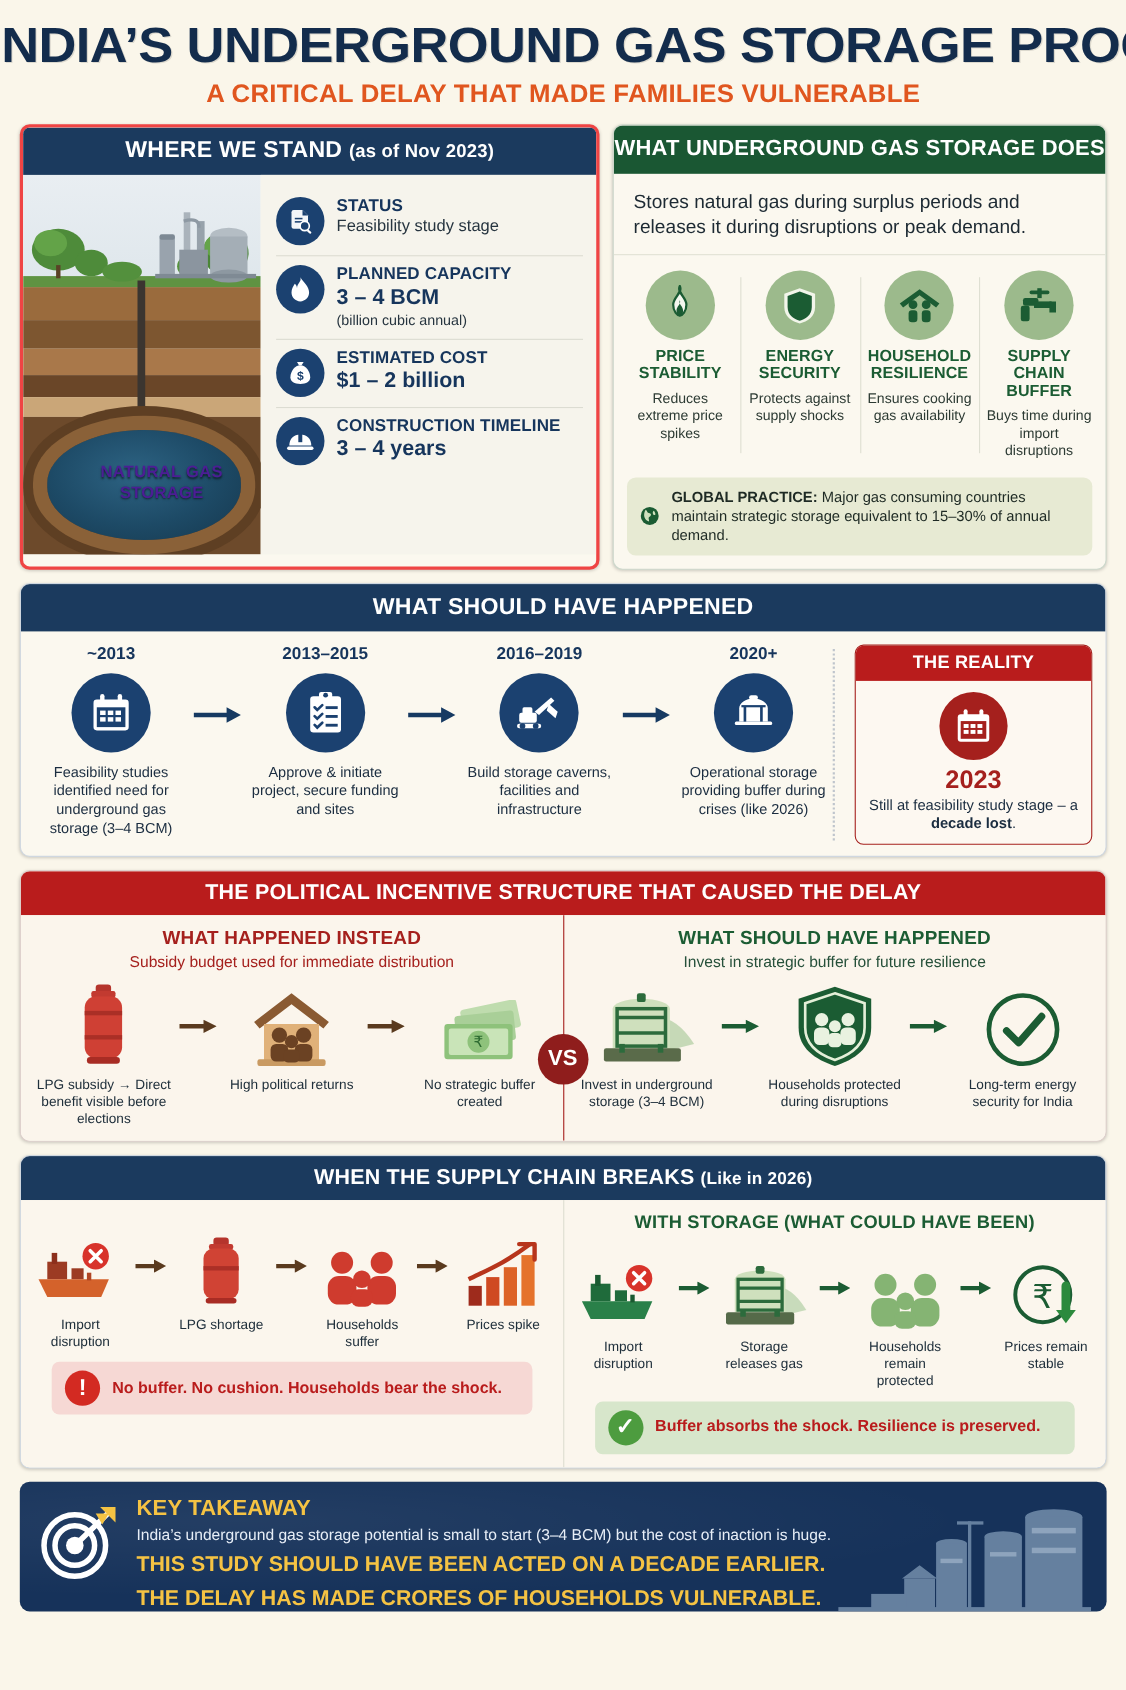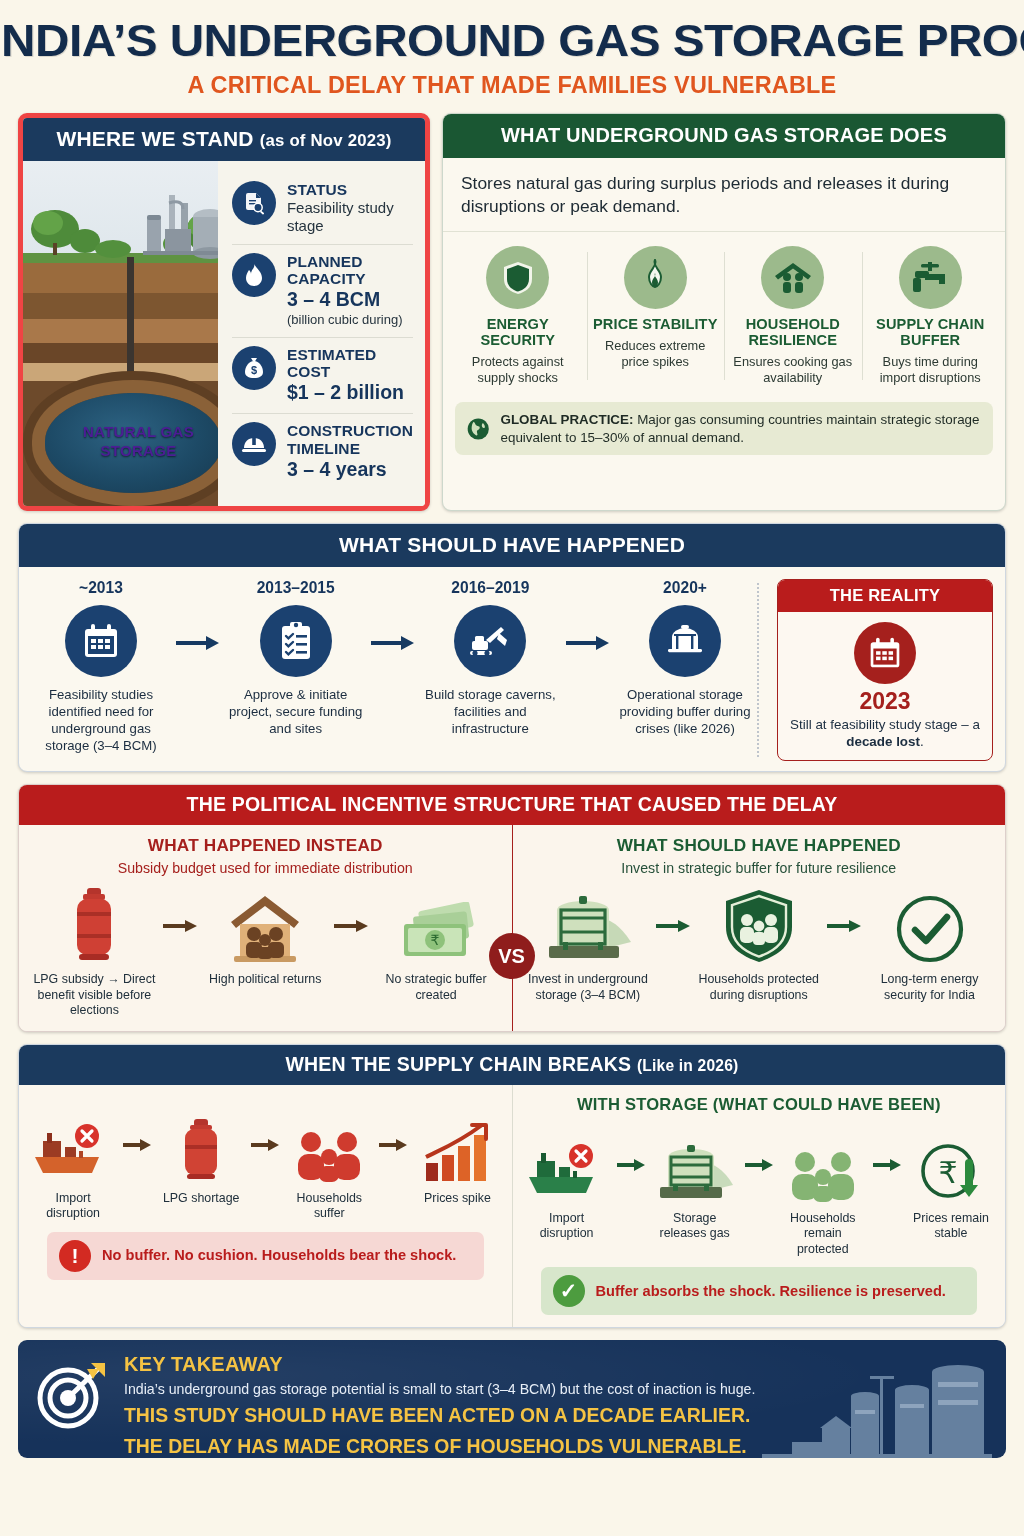--- a/index.html
+++ b/index.html
@@ -39,21 +39,21 @@
   
   .card { border-radius:9px; overflow:hidden; background:#fbf8ef; box-shadow:0 1px 3px rgba(0,0,0,.18); }
   .cap { color:#fff; font-weight:bold; text-align:center; letter-spacing:.2px; }
   .cap.navy { background:#1b3a5e; }
   .cap.green { background:#1a5733; }
   .cap.red   { background:#b91c1c; }
   .cap .small { font-size:.80em; }
 
   
   .toprow { display:flex; gap:12px; margin-top:14px; }
-  .panelL { width:412px; border:5px solid #ef4444; }
+  .panelL { width:527px; border:3px solid #ef4444; }
   .panelR { flex:1; border:1px solid #cdd8cc; }
 
   .panelL .cap { font-size:21px; padding:9px 0 10px; }
   .panelR .cap { font-size:20px; padding:10px 0 11px; }
 
   .standbody { display:flex; height:345px; }
   .illus { width:216px; position:relative; overflow:hidden; }
   .illus .sky { position:absolute; left:0; right:0; top:0; height:96px;
       background:linear-gradient(#e9eef2,#dfe7ec); }
   .illus .grass { position:absolute; left:0; right:0; top:92px; height:10px; background:#5f9342;}
@@ -249,21 +249,21 @@
 
           <div class="fact">
             <div class="fbadge">
               <svg width="22" height="24" viewBox="0 0 22 24" fill="#fff">
                 <path d="M11 1c1.5 4-3 5.5-3 10 0-2-1-3-2-4-1.5 2.5-3 4.6-3 8 0 4.5 3.6 8 8 8s8-3.5 8-8C19 9 14 6 11 1z"></path>
               </svg>
             </div>
             <div class="ftxt">
               <h4>PLANNED CAPACITY</h4>
               <p class="big">3 – 4 BCM</p>
-              <p class="paren">(billion cubic during)</p>
+              <p class="paren">(billion cubic annual)</p>
             </div>
           </div>
 
           <div class="fact">
             <div class="fbadge">
               <svg width="24" height="24" viewBox="0 0 24 24" fill="#fff">
                 <path d="M9 2h6l-1.8 3h-2.4z"></path>
                 <path d="M12 5c5 0 9 5.6 9 11 0 4-3.6 6-9 6s-9-2-9-6c0-5.4 4-11 9-11z"></path>
                 <text x="12" y="18" font-size="11" font-weight="bold" text-anchor="middle" fill="#1b4170" font-family="Liberation Sans,sans-serif">$</text>
               </svg>
@@ -291,39 +291,39 @@
       </div>
     </div>
 
     <div class="card panelR">
       <div class="cap green">WHAT UNDERGROUND GAS STORAGE DOES</div>
       <div class="lead">Stores natural gas during surplus periods and releases it during disruptions or peak demand.</div>
       <div class="benefits">
 
         <div class="ben">
           <div class="bicon">
-            <svg width="34" height="36" viewBox="0 0 34 36">
-              <path d="M17 2 L31 7 v12 c0 9-7 13-14 15C10 32 3 28 3 19V7z" fill="#f2f5ea"></path>
-              <path d="M17 5 L28 9 v10 c0 7.4-5.6 10.8-11 12.6C11.6 29.8 6 26.4 6 19V9z" fill="#1b5c33"></path>
-            </svg>
-          </div>
-          <h5>ENERGY SECURITY</h5>
-          <p>Protects against supply shocks</p>
-        </div>
-
-        <div class="ben">
-          <div class="bicon">
             <svg width="34" height="38" viewBox="0 0 34 38">
               <path d="M17 1c3 6-6 10-6 17 0 6 3.7 10 6 10s6-4 6-10c0-7-9-11-6-17z" fill="#f4f7ee"></path>
               <path d="M17 14c1.6 3.4-3 5.4-3 9.4 0 3 1.6 5 3 5s3-2 3-5c0-4-4.6-6-3-9.4z" fill="#1b5c33"></path>
               <path d="M17 1c3 6-6 10-6 17 0 6 3.7 10 6 10s6-4 6-10c0-7-9-11-6-17z" fill="none" stroke="#1b5c33" stroke-width="2"></path>
             </svg>
           </div>
           <h5>PRICE STABILITY</h5>
           <p>Reduces extreme price spikes</p>
+        </div>
+
+        <div class="ben">
+          <div class="bicon">
+            <svg width="34" height="36" viewBox="0 0 34 36">
+              <path d="M17 2 L31 7 v12 c0 9-7 13-14 15C10 32 3 28 3 19V7z" fill="#f2f5ea"></path>
+              <path d="M17 5 L28 9 v10 c0 7.4-5.6 10.8-11 12.6C11.6 29.8 6 26.4 6 19V9z" fill="#1b5c33"></path>
+            </svg>
+          </div>
+          <h5>ENERGY SECURITY</h5>
+          <p>Protects against supply shocks</p>
         </div>
 
         <div class="ben">
           <div class="bicon">
             <svg width="40" height="34" viewBox="0 0 40 34" fill="#1b5c33">
               <path d="M20 2 L38 15 l-3 3.6 L20 7.5 L5 18.6 L2 15z"></path>
               <circle cx="14" cy="16" r="4"></circle>
                 <rect x="10" y="21" width="8" height="11" rx="3"></rect>
               <circle cx="26" cy="16" r="4"></circle>
                 <rect x="22" y="21" width="8" height="11" rx="3"></rect>

